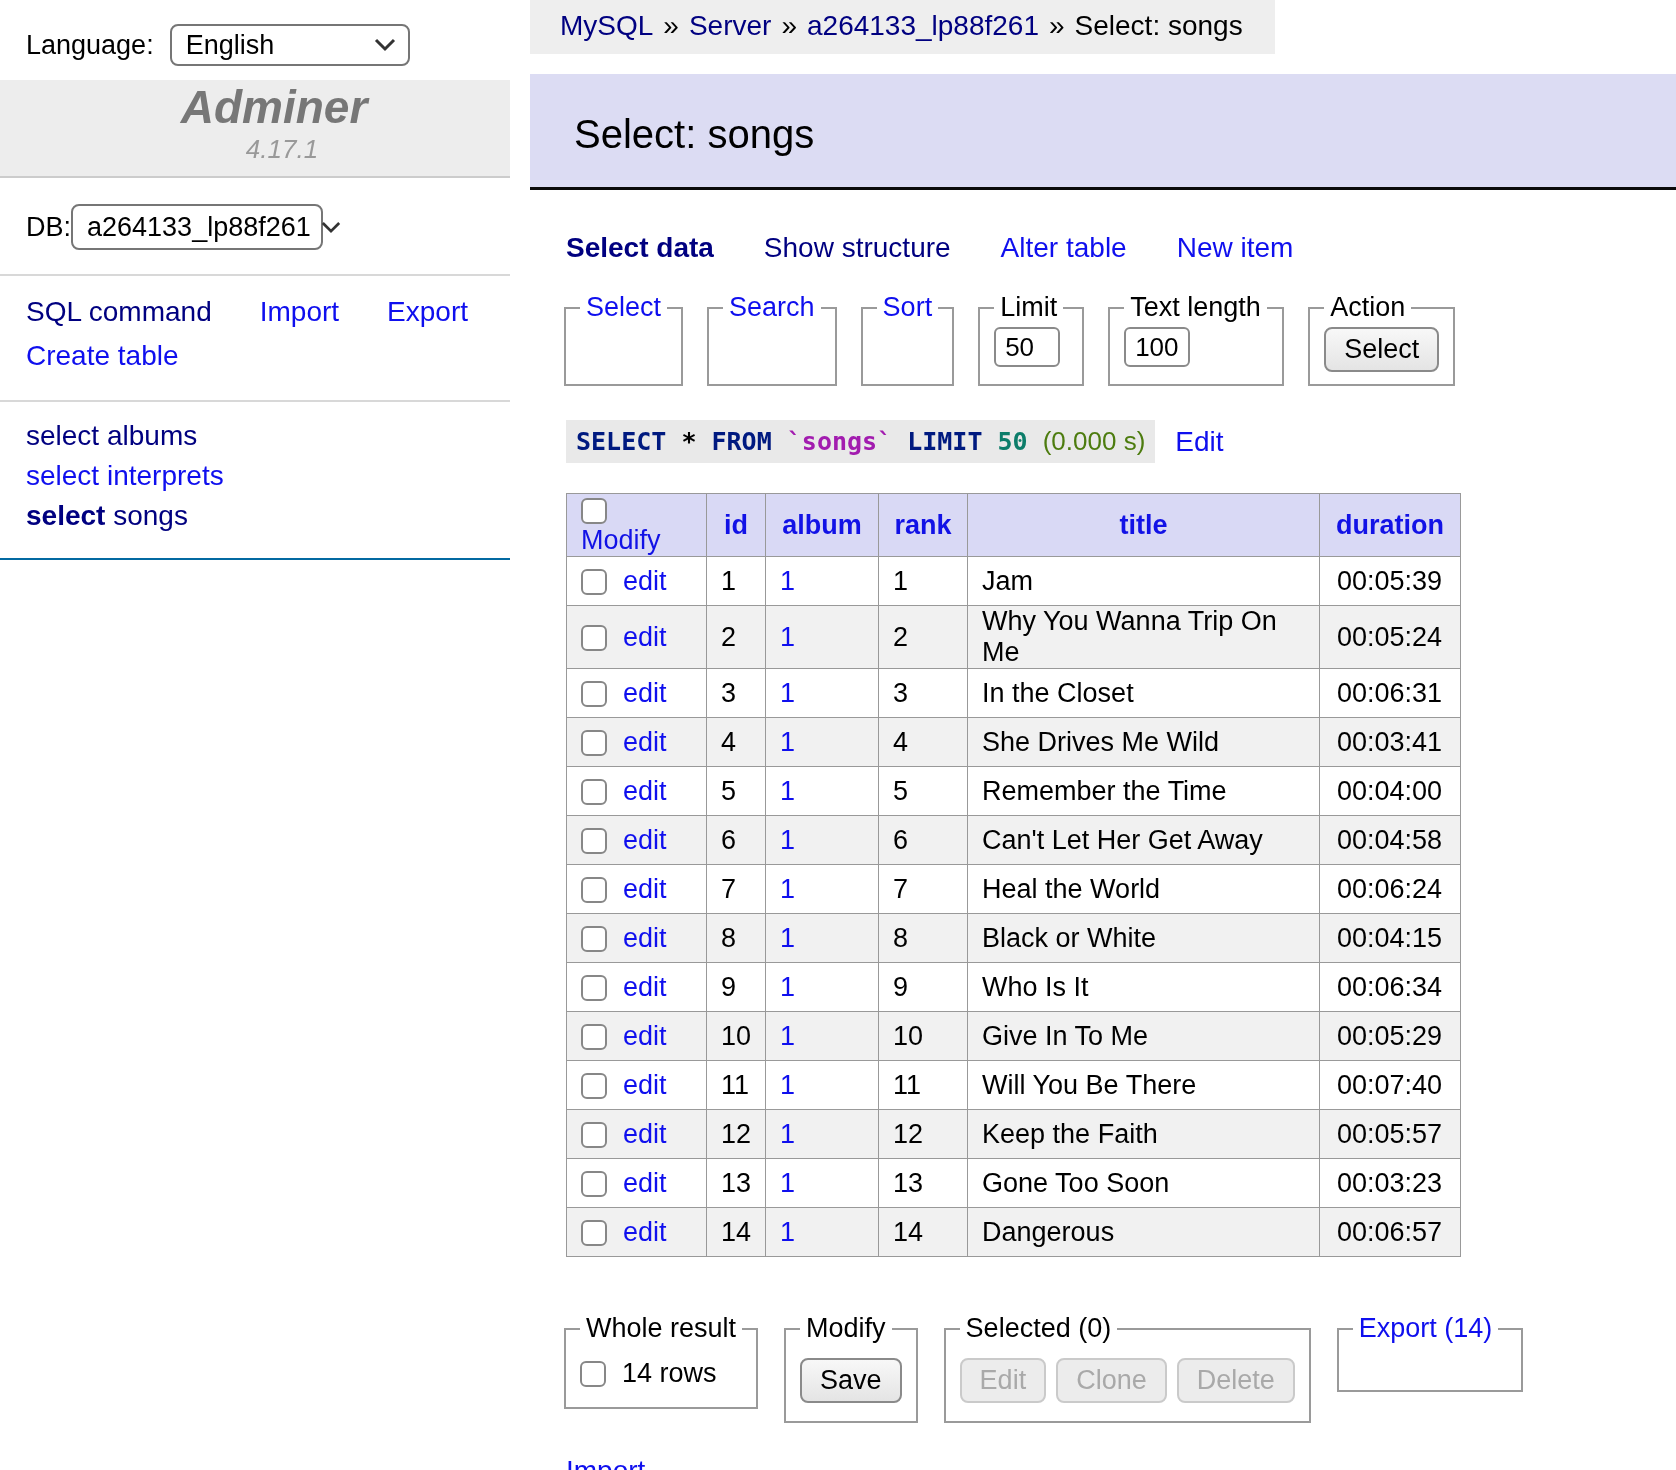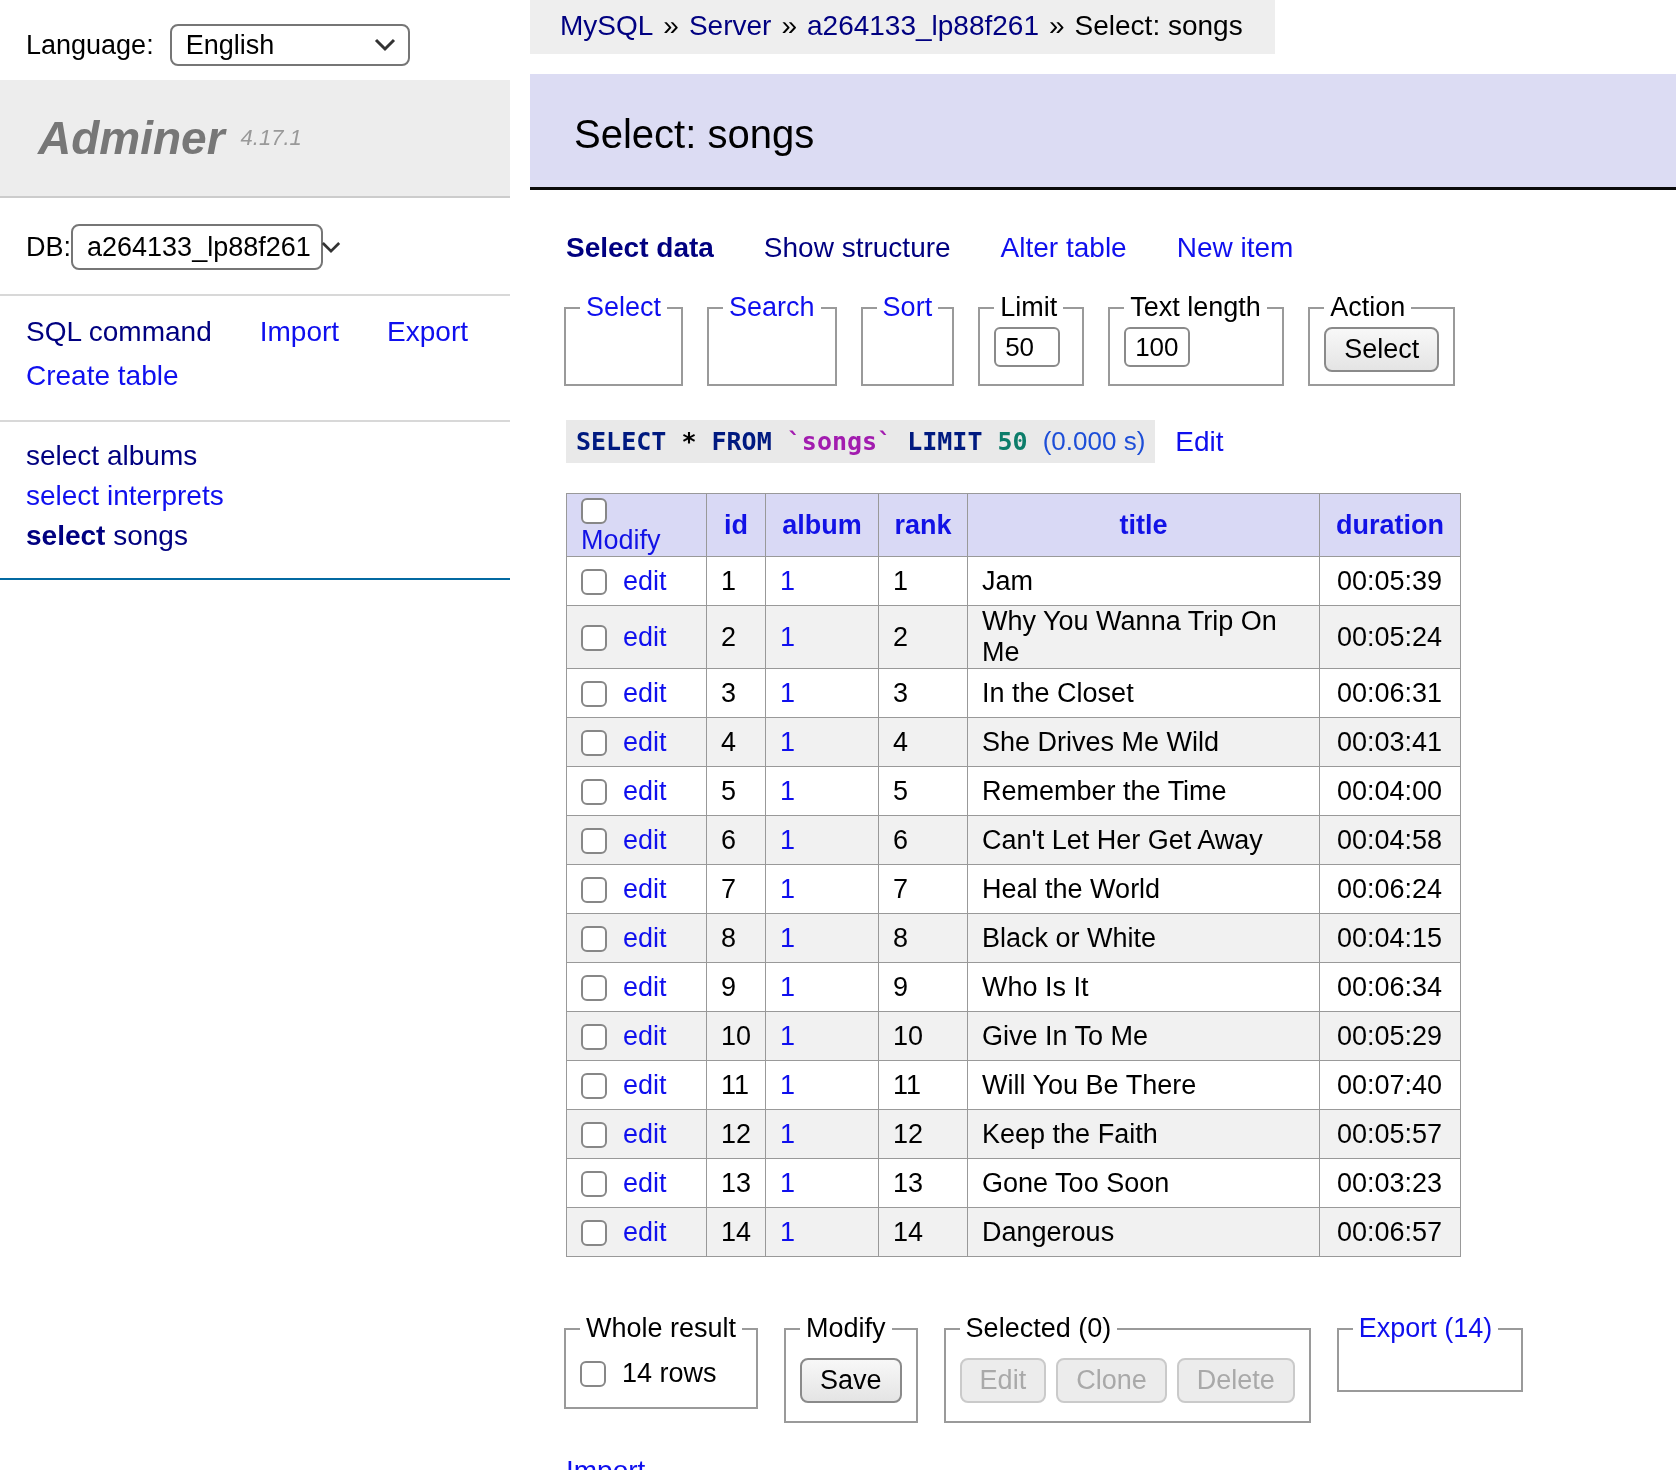--- a/index.html
+++ b/index.html
@@ -19,25 +19,25 @@
   .select-box {
     display:inline-flex; align-items:center; justify-content:space-between;
     border:2px solid #767676; border-radius:8px; background:#fff;
     padding:0 12px 0 14px; height:42px; font-size:27px; gap:10px;
   }
   .select-box.lang { width:240px;text-align:right; }
   .select-box.db   { width:252px; height:46px; }
   .chev { flex:0 0 auto; display:inline-flex; }
 
   #logo {
-    margin-top:14px; height:118px; background:#ededed; border-bottom:2px solid #cccccc;
-    display:flex; align-items:center; padding-left:38px;
+    margin-top:14px; height:98px; background:#ededed; border-bottom:2px solid #cccccc;
+    display:flex; align-items:center; padding-left:38px;flex-direction:column;
   }
   .app-name { font-style:italic; font-weight:bold; font-size:46px; color:#777; }
-  .app-version { font-style:italic; font-size:22px; color:#999; margin-left:16px; }
+  .app-version { font-style:italic; font-size:26px; color:#999; margin-left:16px; }
 
   .db-row { display:flex; align-items:center; padding:26px 0 24px 26px; border-bottom:2px solid #d8d8d8; }
   .sidebar-links {
     padding:16px 26px 24px; border-bottom:2px solid #d8d8d8;
     display:flex; flex-wrap:wrap; column-gap:48px; row-gap:4px; font-size:28px; line-height:40px;
     max-width:510px;
   }
   .tables-list { padding:14px 26px 22px; border-bottom:2px solid #0369a1; font-size:28px; line-height:40px; }
   .tables-list .tline { white-space:nowrap; }
 
@@ -71,21 +71,21 @@
   .btn.disabled { background:#ececec; border-color:#cacaca; color:#a9a9a9; }
 
   .query-line { margin:34px 0 0 36px; display:flex; align-items:center; gap:20px; }
   .code {
     background:#e9e9e9; padding:6px 10px; font-family:"DejaVu Sans Mono", monospace;
     font-weight:bold; font-size:25px; white-space:pre;
   }
   .kw   { color:#001a80; }
   .tbl  { color:#a21caf; }
   .num  { color:#0c7d6a; }
-  .time { color:#1d4ed8; font-weight:normal; font-family:"Liberation Sans", sans-serif; font-size:26px; }
+  .time { color:#4d7c0f; font-weight:normal; font-family:"Liberation Sans", sans-serif; font-size:26px; }
   .edit-query { font-size:28px; }
 
   table.data { border-collapse:collapse; margin:30px 0 0 36px; font-size:27px; }
   .data th, .data td { border:1px solid #999; height:49px; padding:0 14px; }
   .data th { background:#d9d9f5; text-align:center; }
   .data th a { color:#1212e6; font-weight:bold; }
   .data th.mod-th { text-align:left; }
   .data th.mod-th a { font-weight:normal; }
   .data tbody tr:nth-child(even) td { background:#f1f1f1; }
   .data td.dur { text-align:right; padding-right:18px; }

